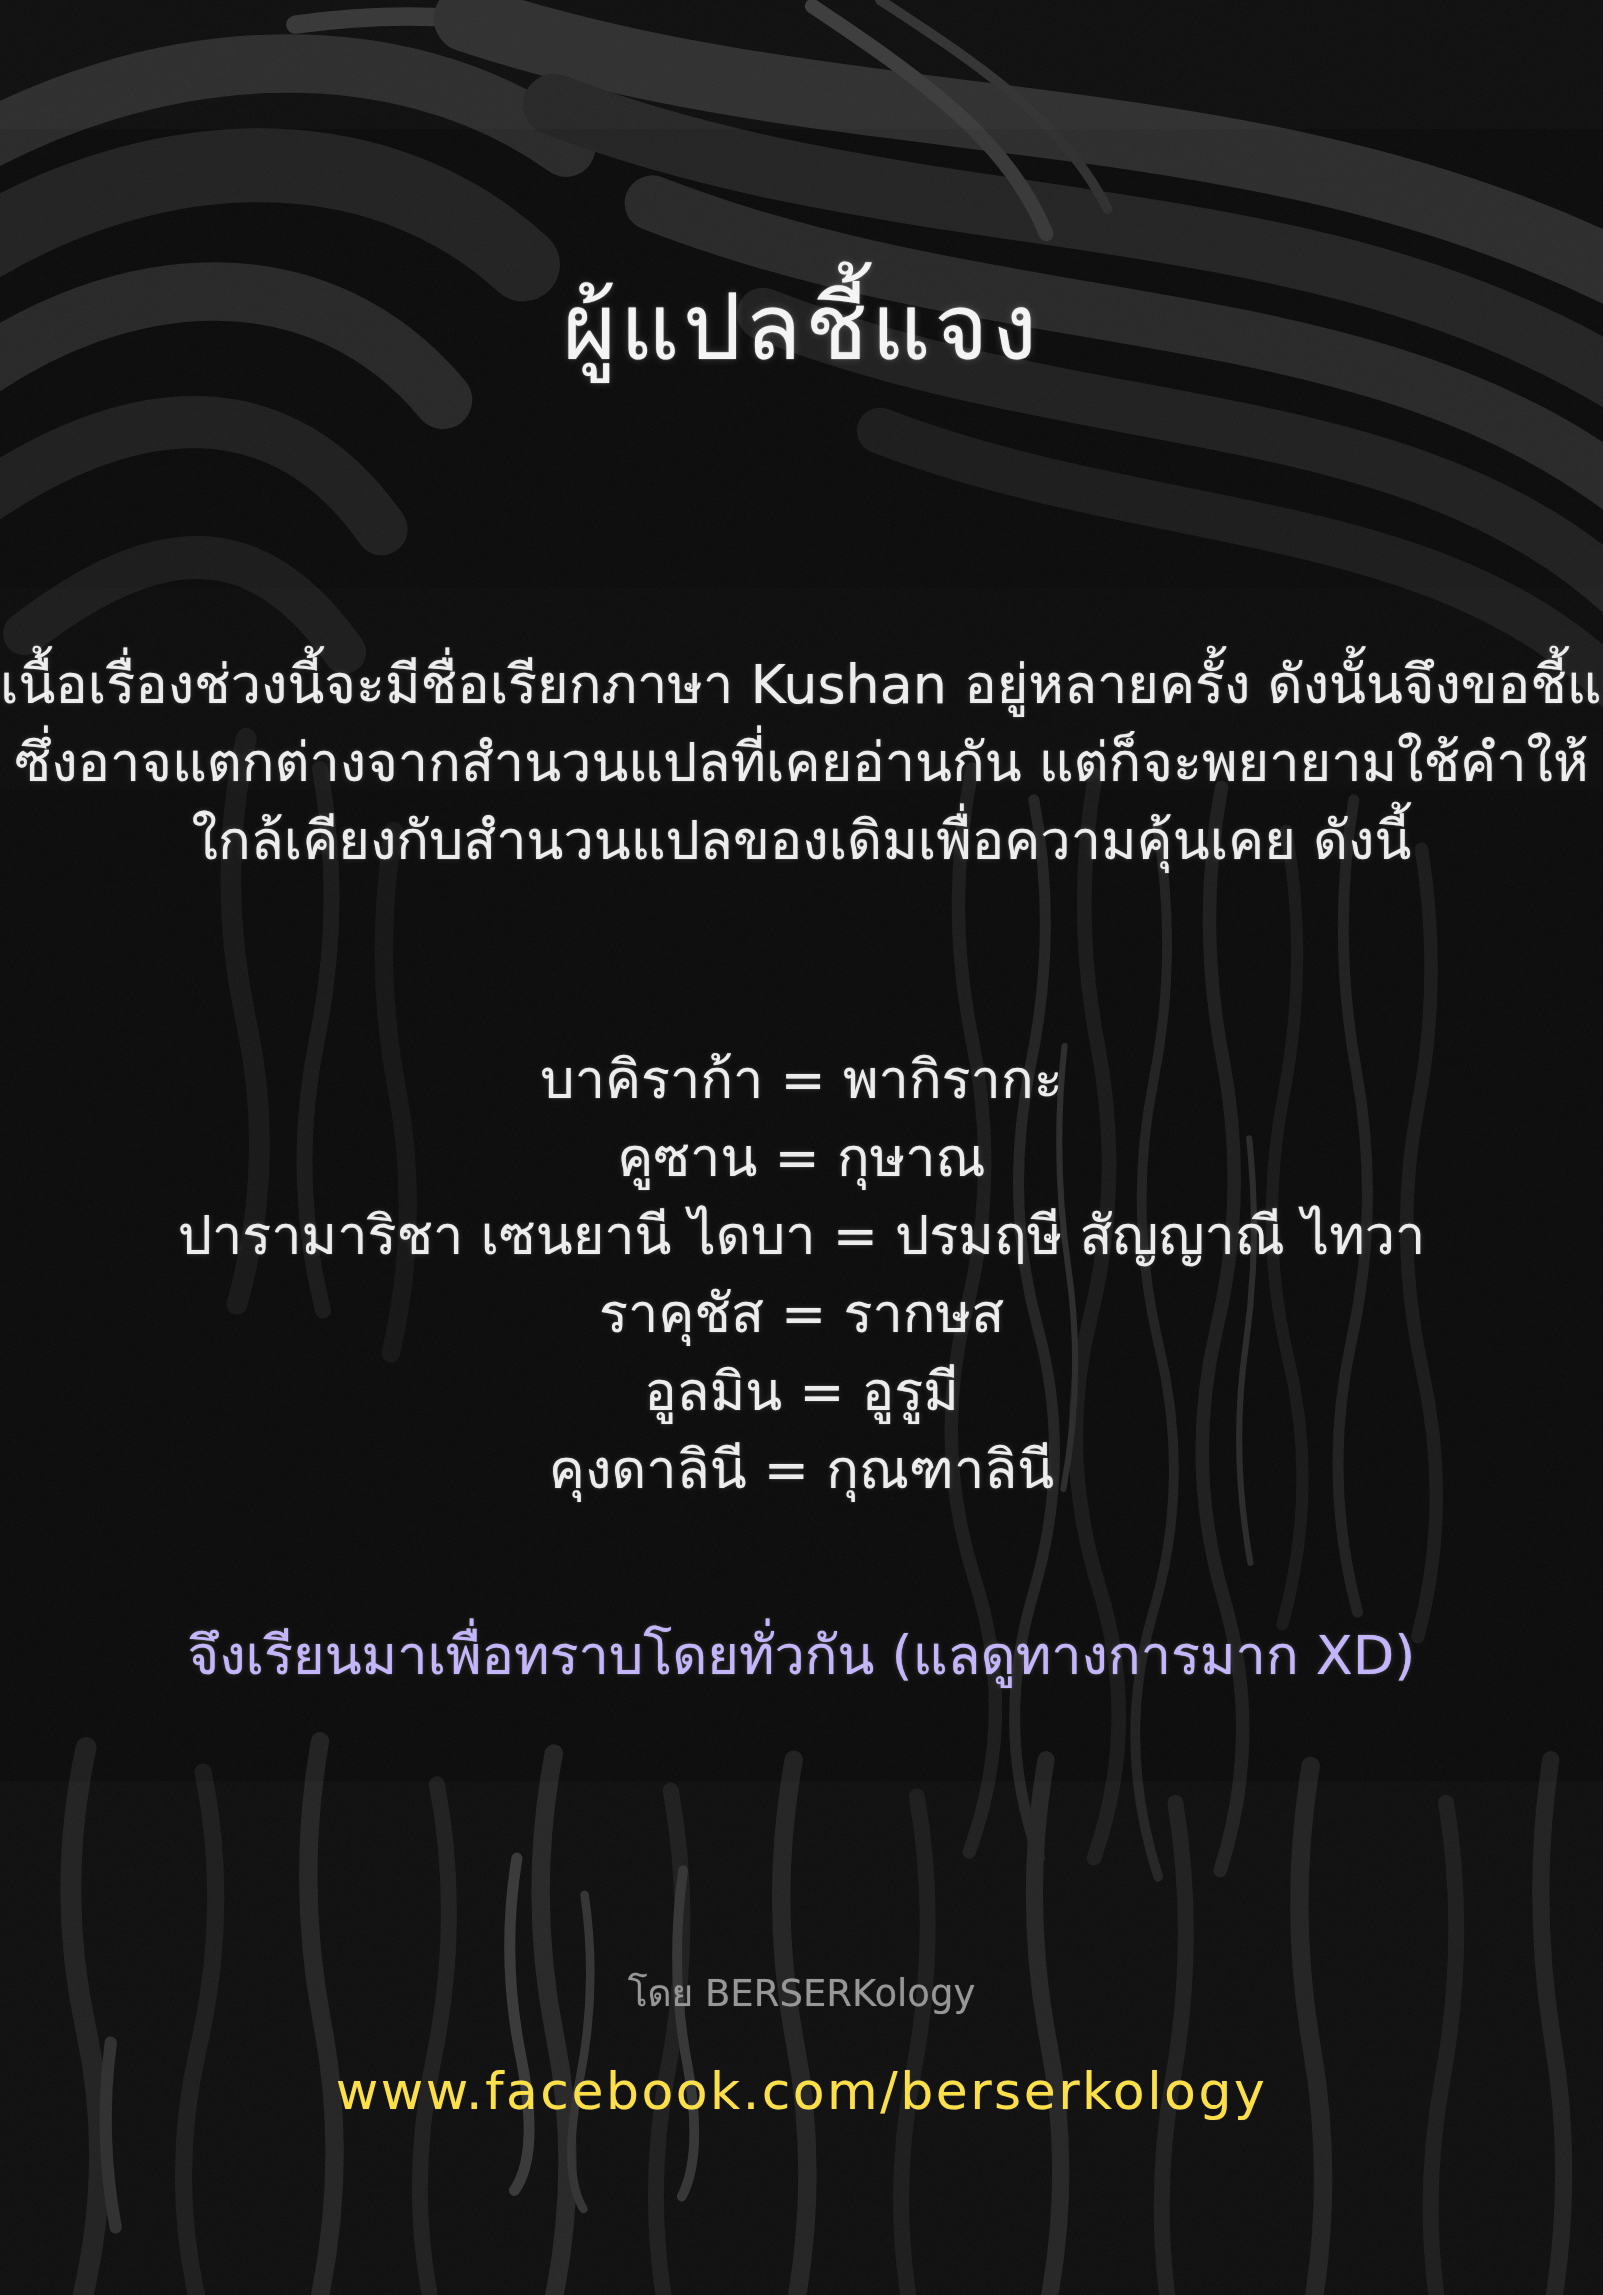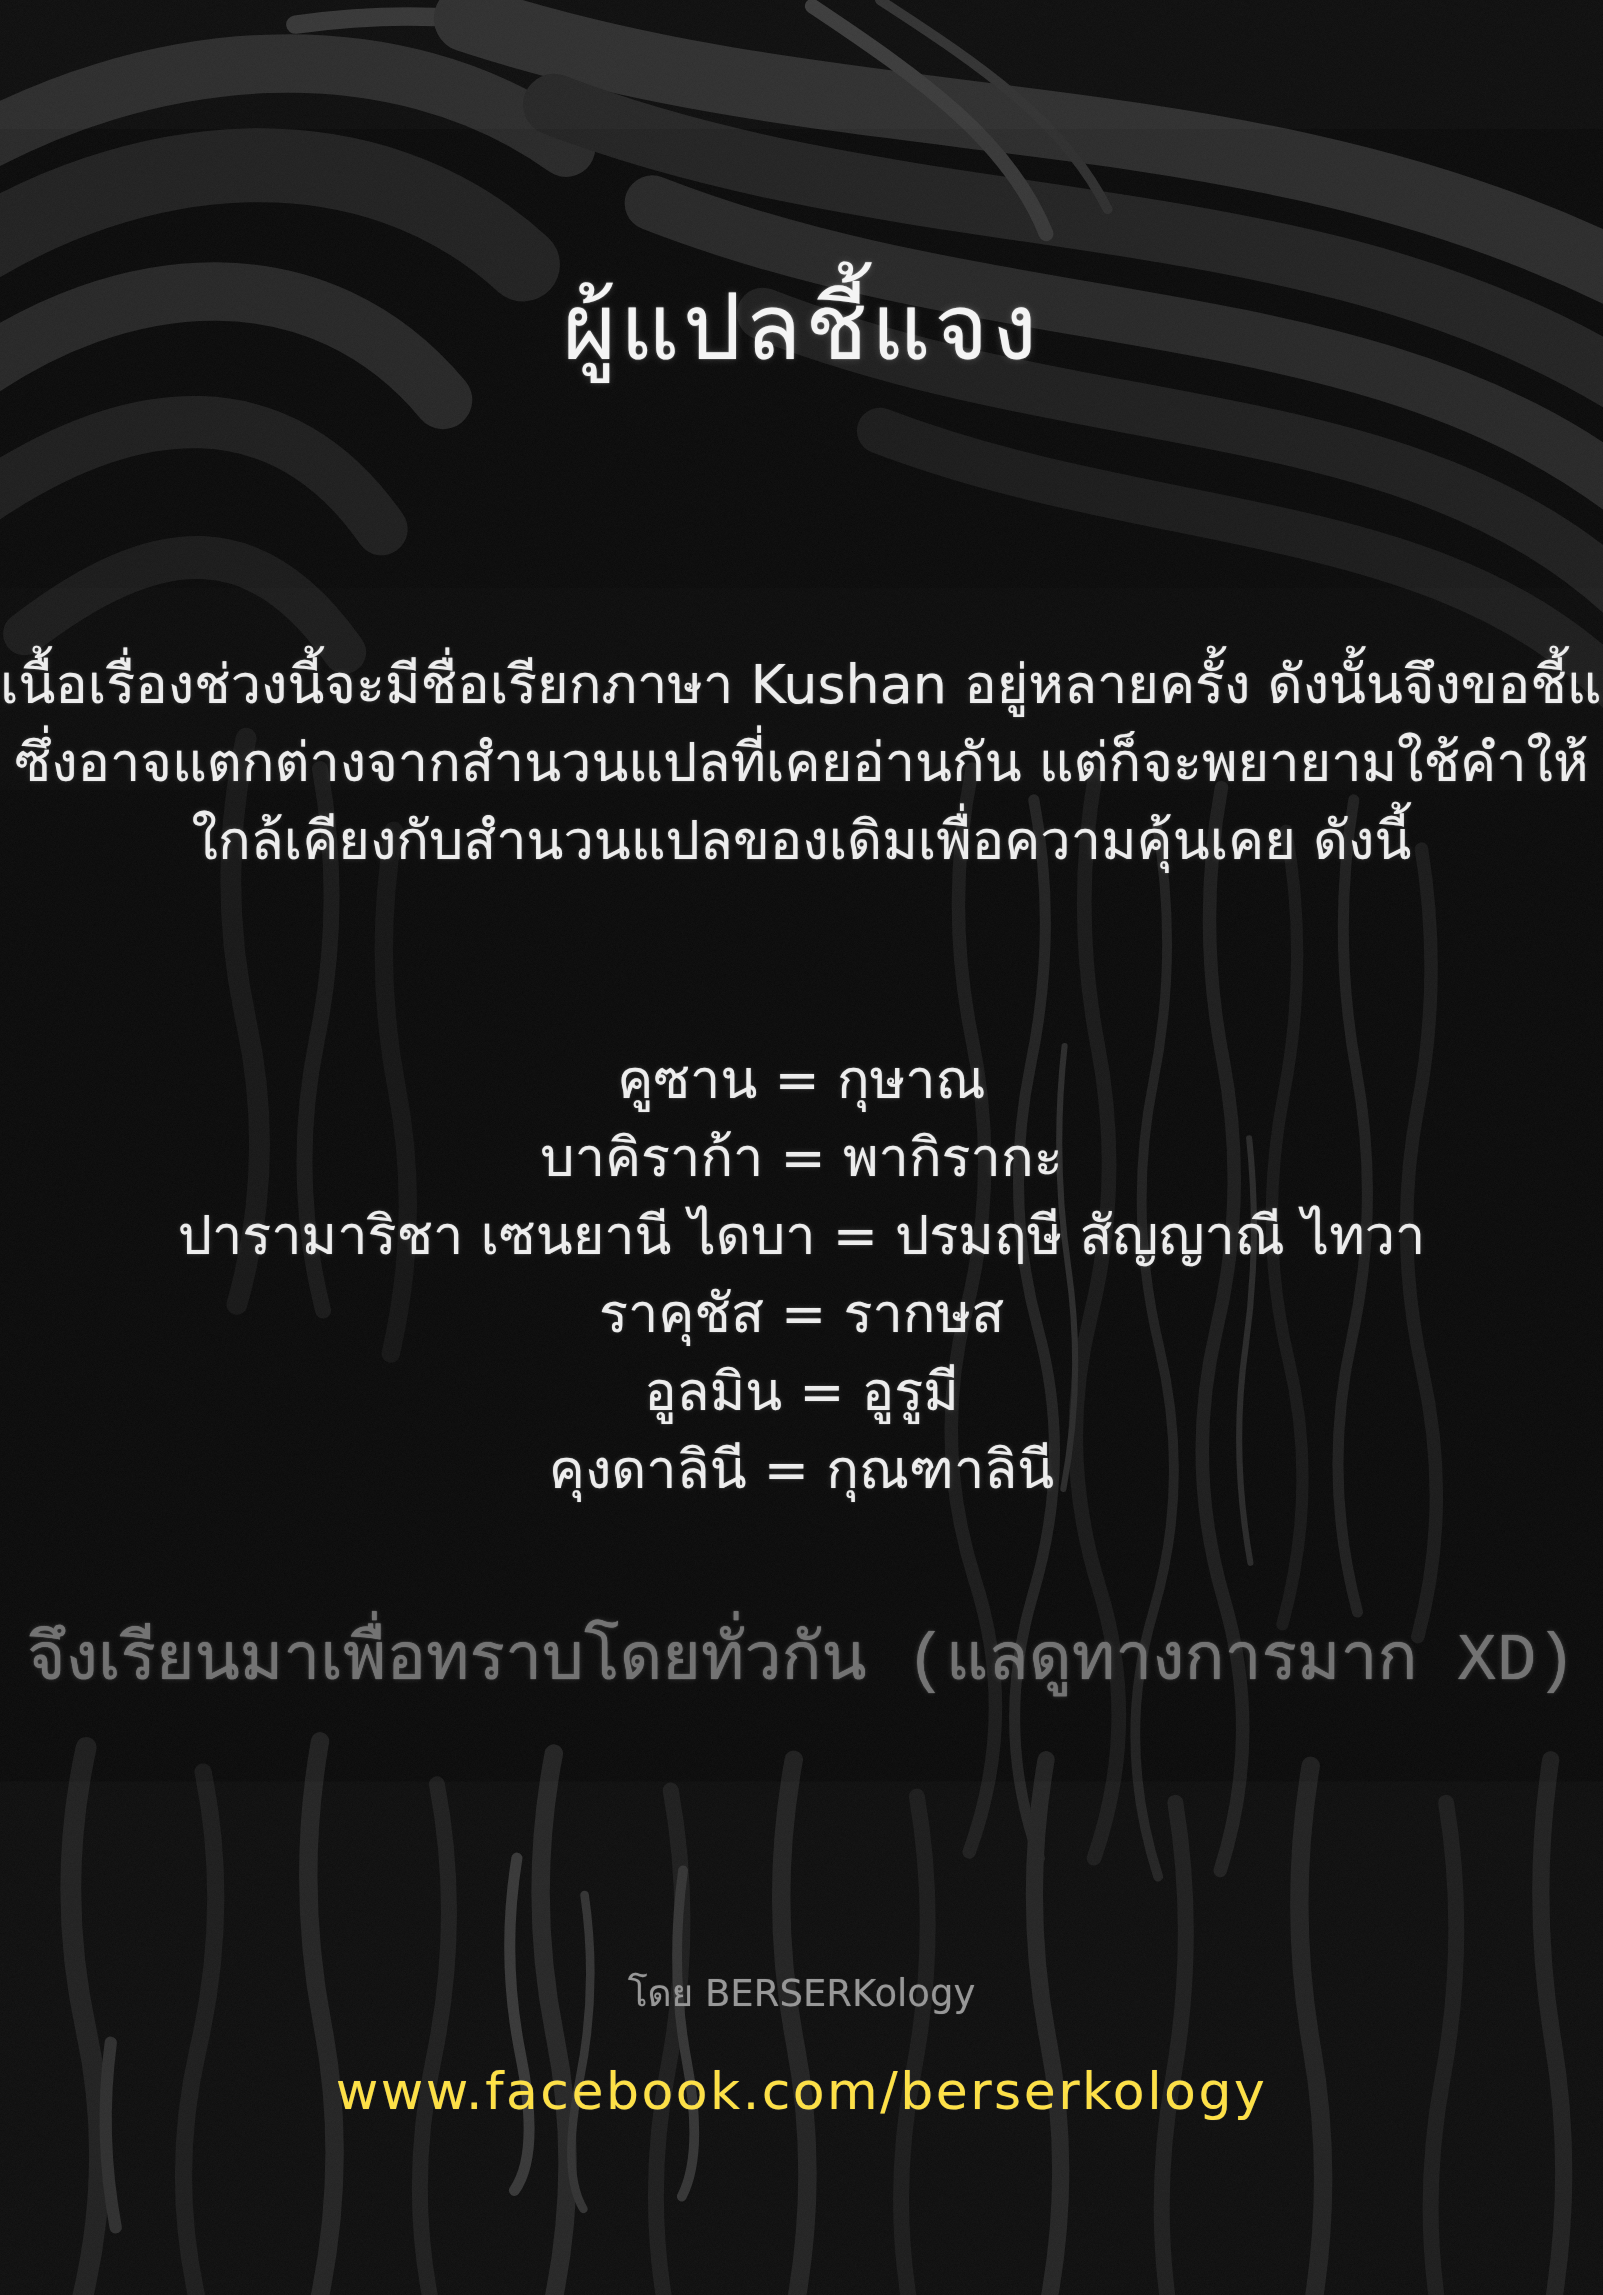--- a/index.html
+++ b/index.html
@@ -61,24 +61,23 @@
   .glossary {
     position: absolute;
     top: 1275px;
     left: 0;
     width: 100%;
     transform: translateY(-50%);
     text-align: center;
   }
   .closing-line {
     top: 1655px;
-    font-size: 66px;
-    color: #737373;
+    font-size: 54px;
+    color: #c4b5fd;
     text-shadow: 0 0 1.2px rgba(255,255,255,.5), 0 0 6.2px rgba(255,255,255,.14);
-    font-family: Liberation Mono, monospace;
   }
   .credit-line {
     top: 1992px;
     font-size: 37px;
     color: #979797;
     text-shadow: 0 0 1.2px rgba(200,200,200,.35);
   }
   .url-line {
     top: 2091px;
     font-size: 52px;
@@ -169,22 +168,22 @@
 
     <div class="centerline page-title">ผู้แปลชี้แจง</div>
 
     <div class="intro">
         <div class="para-line">เนื้อเรื่องช่วงนี้จะมีชื่อเรียกภาษา Kushan อยู่หลายครั้ง ดังนั้นจึงขอชี้แจง</div>
         <div class="para-line">ซึ่งอาจแตกต่างจากสำนวนแปลที่เคยอ่านกัน แต่ก็จะพยายามใช้คำให้</div>
         <div class="para-line">ใกล้เคียงกับสำนวนแปลของเดิมเพื่อความคุ้นเคย ดังนี้</div>
       </div>
 
     <div class="glossary">
+        <div class="gloss-line">บาคิราก้า = พากิรากะ</div>
         <div class="gloss-line">คูซาน = กุษาณ</div>
-        <div class="gloss-line">บาคิราก้า = พากิรากะ</div>
         <div class="gloss-line">ปารามาริชา เซนยานี ไดบา = ปรมฤษี สัญญาณี ไทวา</div>
         <div class="gloss-line">ราคุชัส = รากษส</div>
         <div class="gloss-line">อูลมิน = อูรูมี</div>
         <div class="gloss-line">คุงดาลินี = กุณฑาลินี</div>
       </div>
 
     <div class="centerline closing-line">จึงเรียนมาเพื่อทราบโดยทั่วกัน (แลดูทางการมาก XD)</div>
 
     <div class="centerline credit-line">โดย BERSERKology</div>
 

